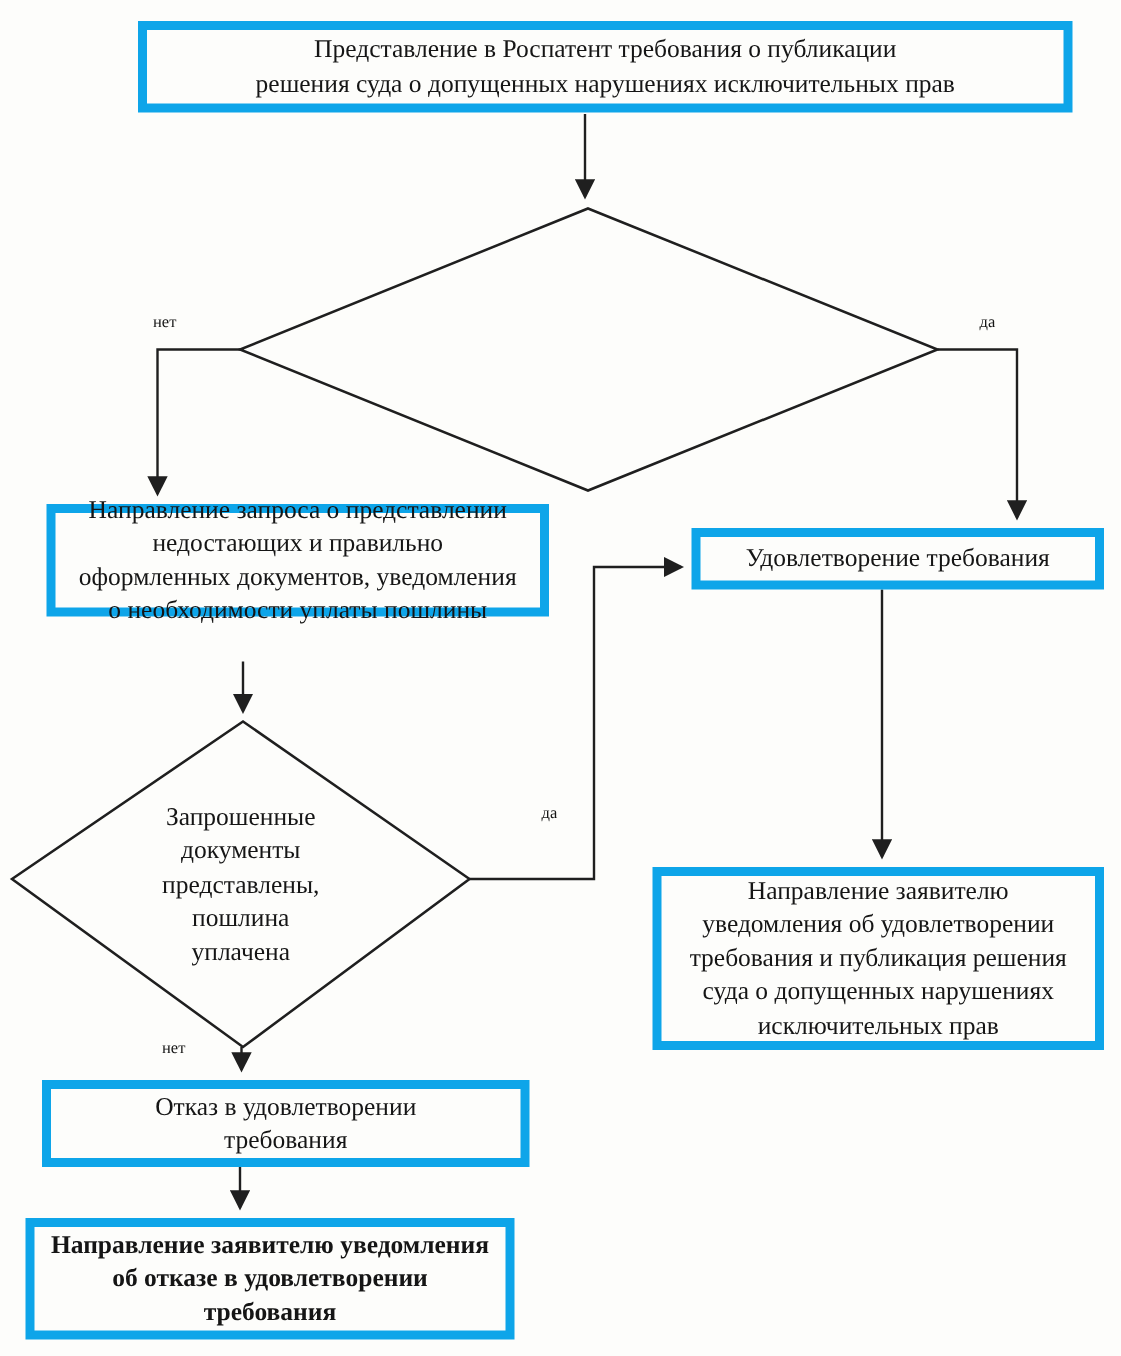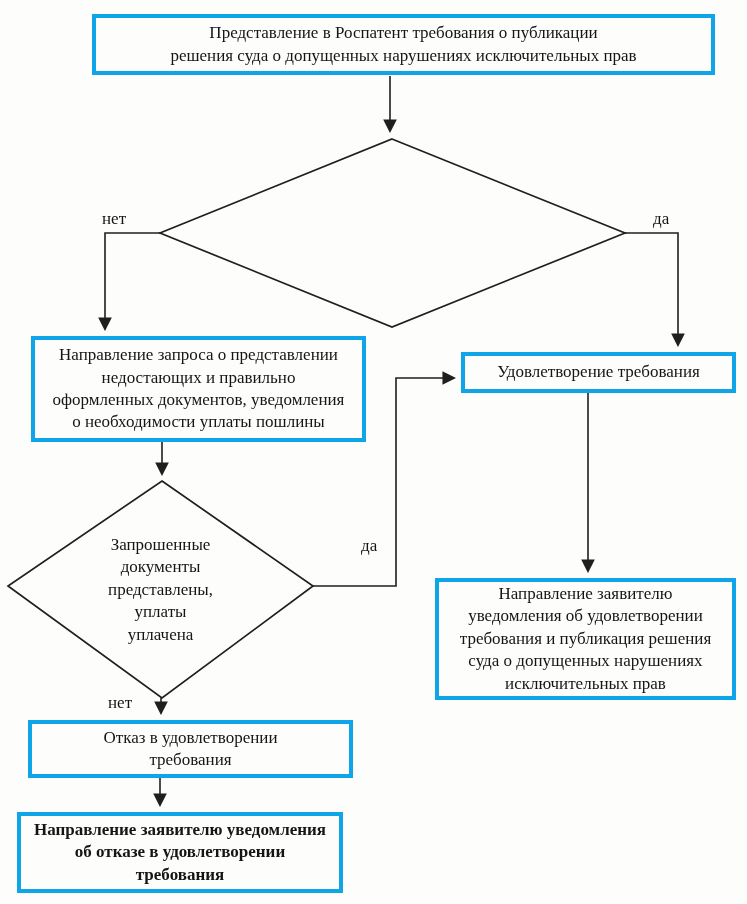--- a/index.html
+++ b/index.html
@@ -19,21 +19,21 @@
   .layer {
     position: absolute;
     left: 0;
     top: 0;
     width: 747px;
     height: 904px;
   }
   .box {
     position: absolute;
     box-sizing: border-box;
-    border: 4px solid #0ea5e9;
+    border: 6px solid #0ea5e9;
     display: flex;
     align-items: center;
     justify-content: center;
     text-align: center;
     background: transparent;
   }
   .node-text {
     display: block;
     white-space: pre-line;
     font-size: 17px;
@@ -42,21 +42,21 @@
   }
   .diamond-text {
     position: absolute;
     display: flex;
     align-items: center;
     justify-content: center;
     text-align: center;
   }
   .edge-label {
     position: absolute;
-    font-size: 17px;
+    font-size: 11px;
     line-height: 1;
   }
   svg .shape {
     fill: none;
     stroke: #1f1f1f;
     stroke-width: 1.7;
   }
   svg .edge {
     fill: none;
     stroke: #1f1f1f;
@@ -86,21 +86,21 @@
     <path class="edge" d="M161,698 L161,713" marker-end="url(#arrow)"></path>
     <path class="edge" d="M160,778 L160,805" marker-end="url(#arrow)"></path>
     <path class="edge" d="M588,393 L588,571" marker-end="url(#arrow)"></path>
   </svg>
 
   <div class="box" style="left:92px; top:14px; width:623px; height:61px;">
     <span class="node-text">Представление в Роспатент требования о публикации
 решения суда о допущенных нарушениях исключительных прав</span>
   </div>
 
-  <div class="box" style="left:31px; top:336px; width:335px; height:106px;">
+  <div class="box" style="left:31px; top:336px; width:335px; height:75px;">
     <span class="node-text">Направление запроса о представлении
 недостающих и правильно
 оформленных документов, уведомления
 о необходимости уплаты пошлины</span>
   </div>
 
   <div class="box" style="left:461px; top:352px; width:275px; height:41px;">
     <span class="node-text">Удовлетворение требования</span>
   </div>
 
@@ -121,21 +121,21 @@
     <span class="node-text">Направление заявителю уведомления
 об отказе в удовлетворении
 требования</span>
   </div>
 
 
   <div class="diamond-text" style="left:58px; top:530px; width:205px; height:120px;">
     <span class="node-text">Запрошенные
 документы
 представлены,
-уплаты
+пошлина
 уплачена</span>
   </div>
 
   <span class="edge-label" style="left:102px; top:210px;">нет</span>
   <span class="edge-label" style="left:653px; top:210px;">да</span>
   <span class="edge-label" style="left:361px; top:537px;">да</span>
   <span class="edge-label" style="left:108px; top:694px;">нет</span>
 
 </div>
 

